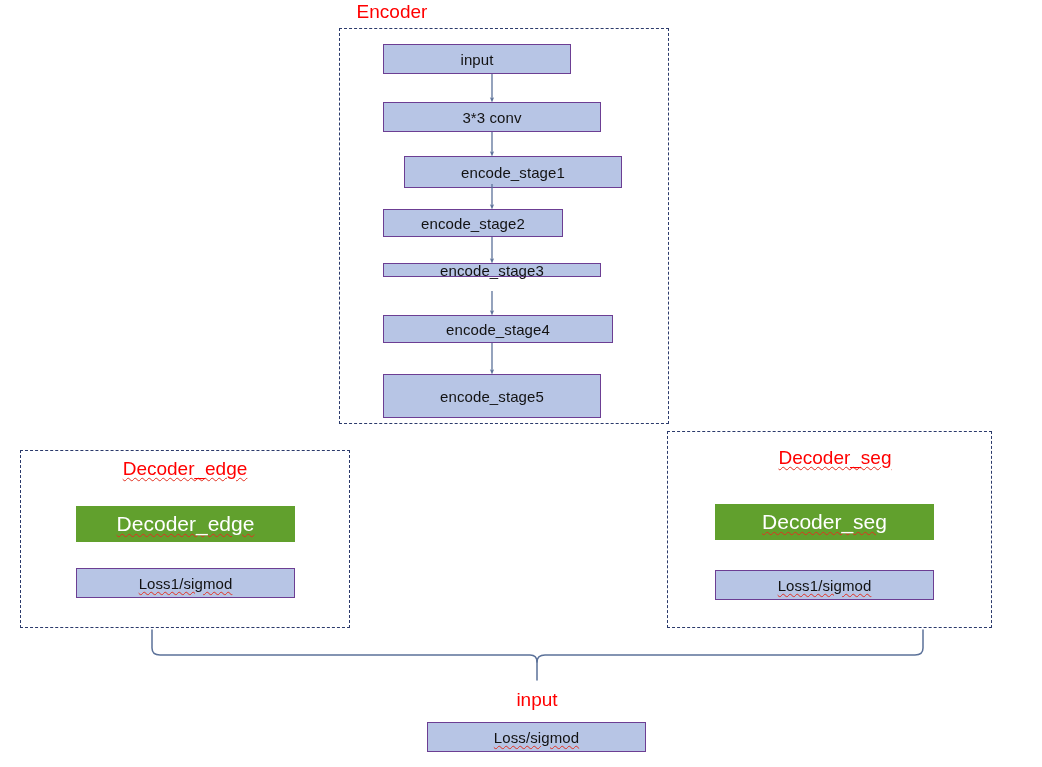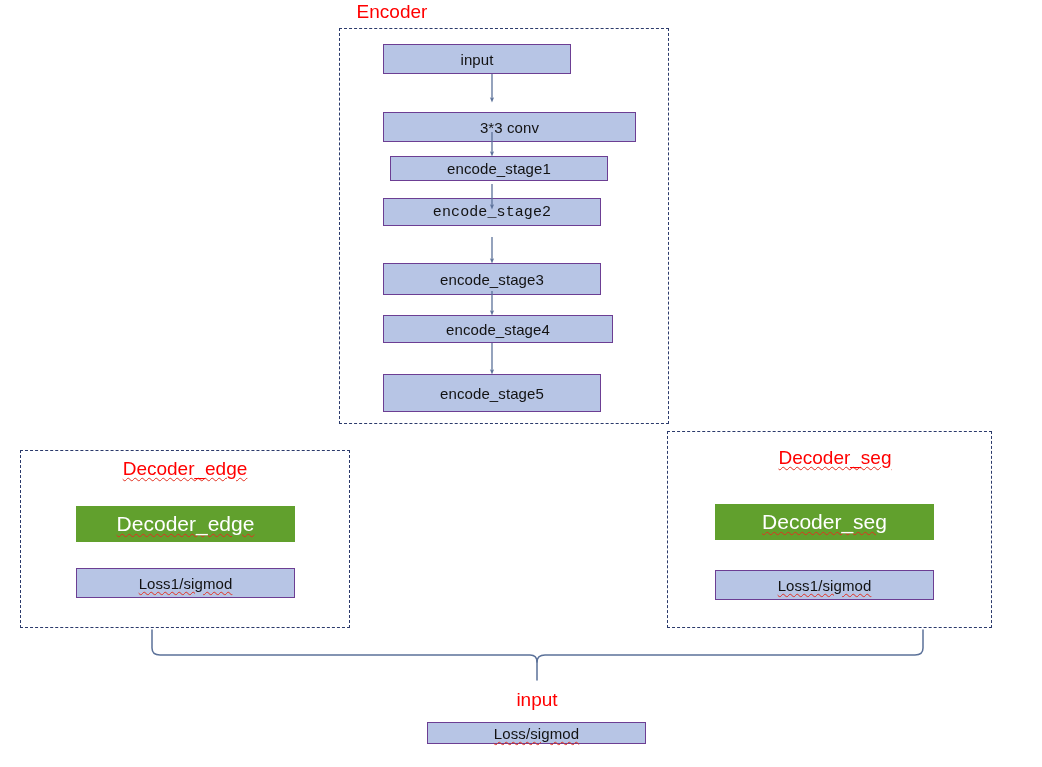--- a/index.html
+++ b/index.html
@@ -74,31 +74,31 @@
 </style>
 </head>
 <body>
 
 <div class="abs group-title" style="left:342px; top:1px; width:100px;">Encoder</div>
 
 <div class="abs group-box encoder-box" style="left:339px; top:28px; width:330px; height:396px;"></div>
 
 <div class="abs node" style="left:383px; top:44px; width:188px; height:30px;">input</div>
 
-<div class="abs node" style="left:383px; top:112px; width:253px; height:30px;">3*3 conv</div>
+<div class="abs node" style="left:383px; top:102px; width:218px; height:30px;">3*3 conv</div>
 
-<div class="abs node" style="left:390px; top:156px; width:218px; height:25px;">encode_stage1</div>
+<div class="abs node" style="left:404px; top:156px; width:218px; height:32px;">encode_stage1</div>
 
-<div class="abs node" style="left:383px; top:198px; width:218px; height:28px;font-family:Liberation Mono, monospace;">encode_stage2</div>
+<div class="abs node" style="left:383px; top:209px; width:180px; height:28px;">encode_stage2</div>
 
-<div class="abs node" style="left:383px; top:263px; width:218px; height:32px;">encode_stage3</div>
+<div class="abs node" style="left:383px; top:263px; width:218px; height:14px;">encode_stage3</div>
 
 <div class="abs node" style="left:383px; top:315px; width:230px; height:28px;">encode_stage4</div>
 
-<div class="abs node" style="left:383px; top:374px; width:218px; height:38px;">encode_stage5</div>
+<div class="abs node" style="left:383px; top:374px; width:218px; height:44px;">encode_stage5</div>
 
 <div class="abs group-box" style="left:20px; top:450px; width:330px; height:178px;"></div>
 
 <div class="abs group-title spell" style="left:105px; top:458px; width:160px;">Decoder_edge</div>
 
 <div class="abs node-green" style="left:76px; top:506px; width:219px; height:36px;">
   <span class="spell">Decoder_edge</span>
 </div>
 
 <div class="abs node" style="left:76px; top:568px; width:219px; height:30px;">
@@ -112,21 +112,21 @@
 <div class="abs node-green" style="left:715px; top:504px; width:219px; height:36px;">
   <span class="spell">Decoder_seg</span>
 </div>
 
 <div class="abs node" style="left:715px; top:570px; width:219px; height:30px;">
   <span class="spell">Loss1/sigmod</span>
 </div>
 
 <div class="abs group-title" style="left:487px; top:689px; width:100px;">input</div>
 
-<div class="abs node" style="left:427px; top:722px; width:219px; height:22px;">
+<div class="abs node" style="left:427px; top:722px; width:219px; height:30px;">
   <span class="spell">Loss/sigmod</span>
 </div>
 
 <svg class="wire" width="1042" height="767">
   <defs>
     <marker id="arrowhead" markerWidth="7" markerHeight="7" refX="3.2" refY="3" orient="auto" markerUnits="userSpaceOnUse">
       <path d="M0.4,0.9 L5.6,3 L0.4,5.1 L1.8,3 Z" fill="#5b7199"></path>
     </marker>
   </defs>
 

